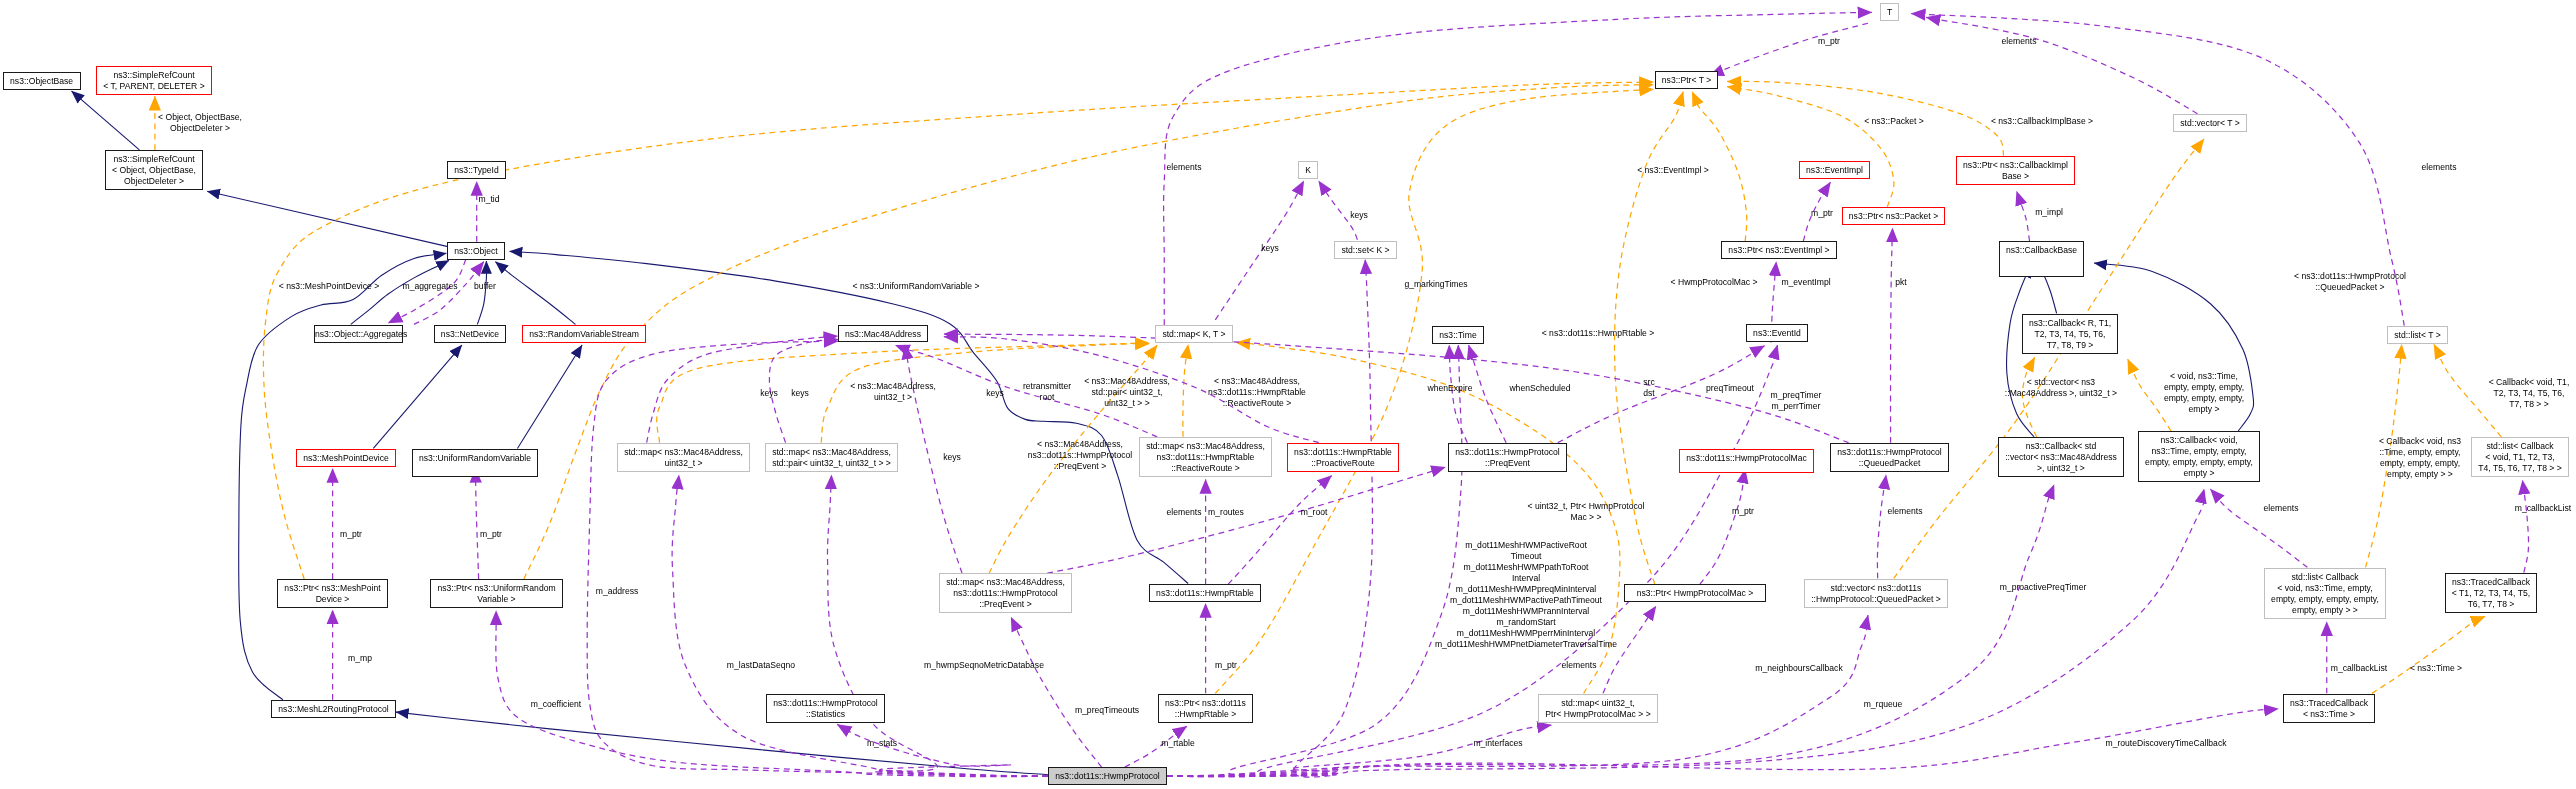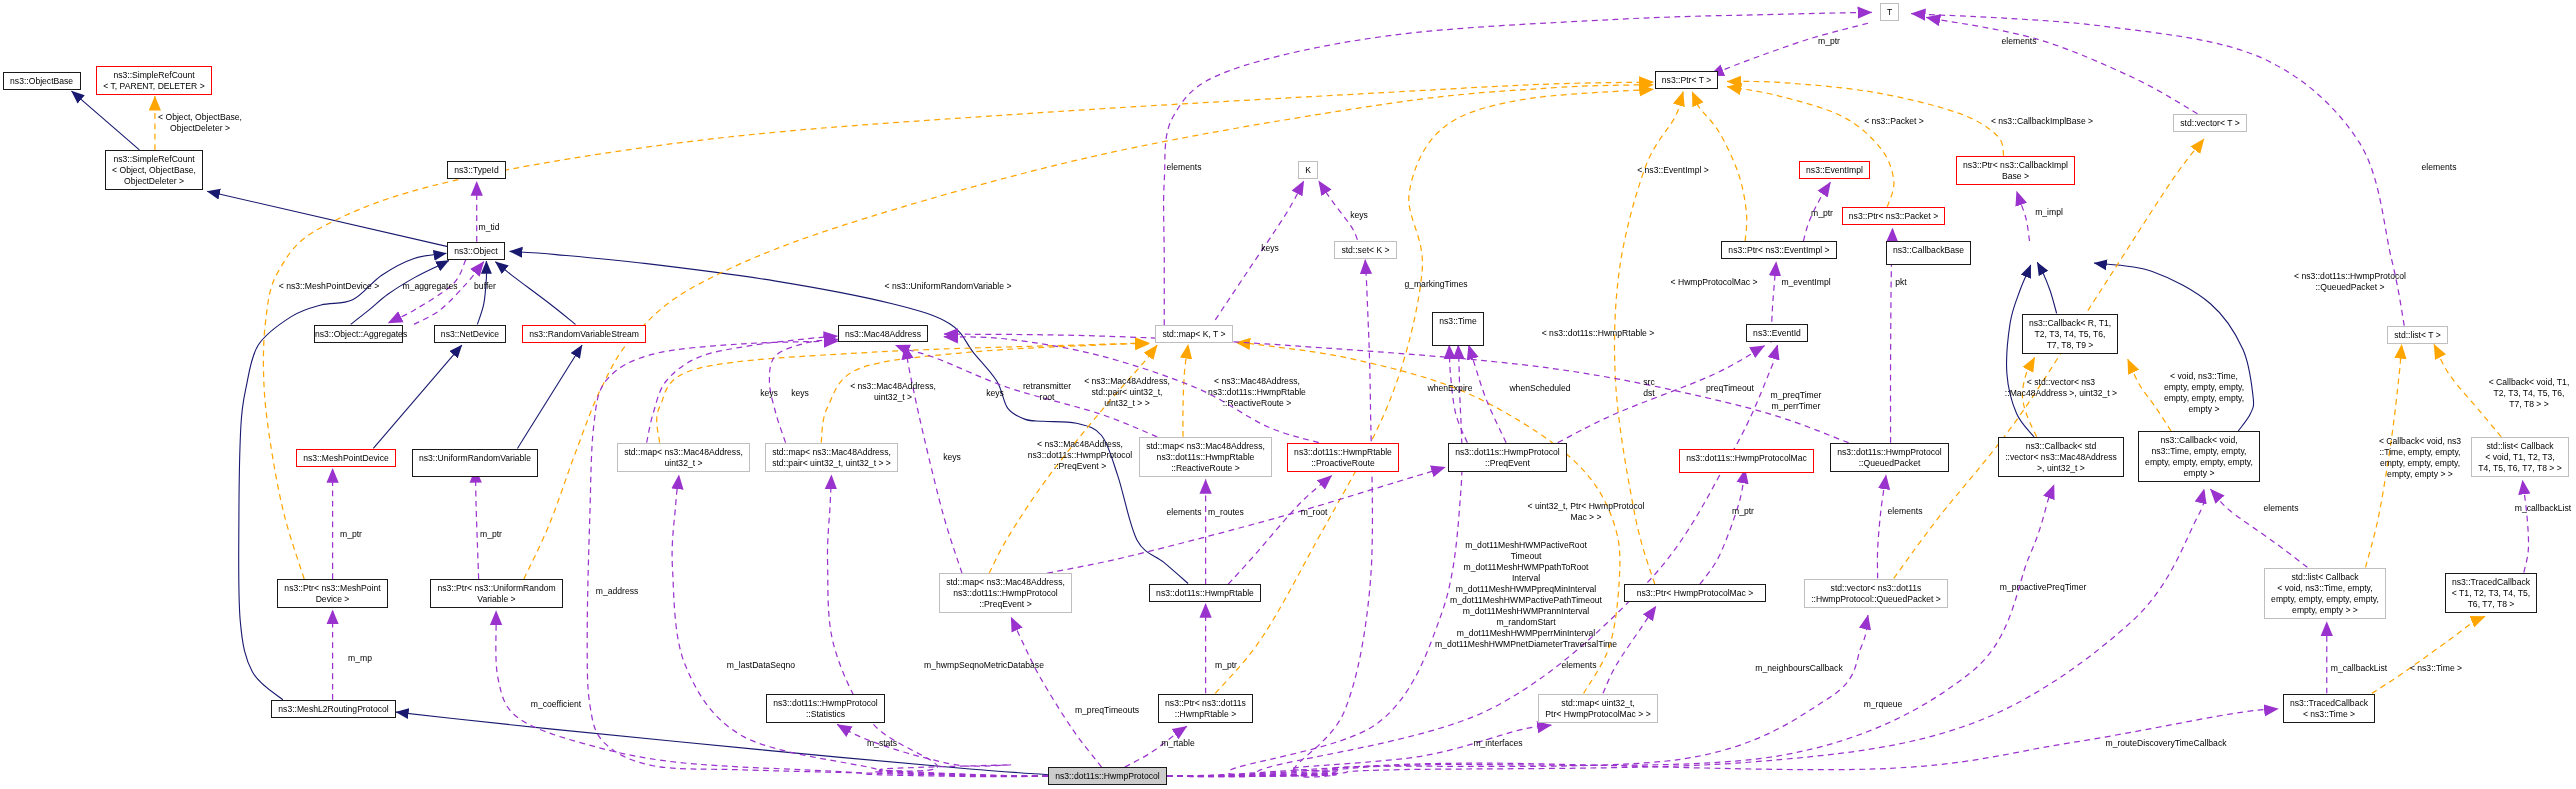--- a/index.html
+++ b/index.html
@@ -124,21 +124,21 @@
 <div class="node" style="left:314px;top:325px;width:89px;height:18px"><span>ns3::Object::Aggregates</span></div>
 <div class="node" style="left:434px;top:325px;width:72px;height:18px"><span>ns3::NetDevice</span></div>
 <div class="node b-red" style="left:522px;top:325px;width:124px;height:18px"><span>ns3::RandomVariableStream</span></div>
 <div class="node b-red" style="left:296px;top:449px;width:100px;height:18px"><span>ns3::MeshPointDevice</span></div>
 <div class="node" style="left:412px;top:449px;width:126px;height:28px"><span>ns3::UniformRandomVariable</span></div>
 <div class="node" style="left:277px;top:579px;width:111px;height:29px"><span>ns3::Ptr&lt; ns3::MeshPoint</span><br><span>Device &gt;</span></div>
 <div class="node" style="left:430px;top:579px;width:133px;height:29px"><span>ns3::Ptr&lt; ns3::UniformRandom</span><br><span>Variable &gt;</span></div>
 <div class="node" style="left:271px;top:700px;width:125px;height:18px"><span>ns3::MeshL2RoutingProtocol</span></div>
 <div class="node" style="left:838px;top:325px;width:90px;height:17px"><span>ns3::Mac48Address</span></div>
 <div class="node b-grey" style="left:1155px;top:325px;width:78px;height:18px"><span>std::map&lt; K, T &gt;</span></div>
-<div class="node" style="left:1432px;top:312px;width:52px;height:34px"><span>ns3::Time</span></div>
+<div class="node" style="left:1432px;top:326px;width:52px;height:18px"><span>ns3::Time</span></div>
 <div class="node" style="left:1746px;top:324px;width:62px;height:18px"><span>ns3::EventId</span></div>
 <div class="node b-grey" style="left:1880px;top:3.2px;width:19.4px;height:18px"><span>T</span></div>
 <div class="node" style="left:1655px;top:71px;width:63px;height:18px"><span>ns3::Ptr&lt; T &gt;</span></div>
 <div class="node b-red" style="left:1956px;top:156px;width:119px;height:29px"><span>ns3::Ptr&lt; ns3::CallbackImpl</span><br><span>Base &gt;</span></div>
 <div class="node" style="left:2022px;top:314px;width:96px;height:40px"><span>ns3::Callback&lt; R, T1,</span><br><span>T2, T3, T4, T5, T6,</span><br><span>T7, T8, T9 &gt;</span></div>
 <div class="node b-grey" style="left:2387px;top:326px;width:61px;height:18px"><span>std::list&lt; T &gt;</span></div>
 <div class="node b-grey" style="left:617px;top:443px;width:133px;height:29px"><span>std::map&lt; ns3::Mac48Address,</span><br><span>uint32_t &gt;</span></div>
 <div class="node b-grey" style="left:765px;top:443px;width:133px;height:29px"><span>std::map&lt; ns3::Mac48Address,</span><br><span>std::pair&lt; uint32_t, uint32_t &gt; &gt;</span></div>
 <div class="node b-grey" style="left:1139px;top:437px;width:133px;height:40px"><span>std::map&lt; ns3::Mac48Address,</span><br><span>ns3::dot11s::HwmpRtable</span><br><span>::ReactiveRoute &gt;</span></div>
 <div class="node b-red" style="left:1287px;top:443px;width:112px;height:29px"><span>ns3::dot11s::HwmpRtable</span><br><span>::ProactiveRoute</span></div>
@@ -157,28 +157,28 @@
 <div class="node" style="left:766px;top:694px;width:119px;height:29px"><span>ns3::dot11s::HwmpProtocol</span><br><span>::Statistics</span></div>
 <div class="node" style="left:1158px;top:694px;width:95px;height:29px"><span>ns3::Ptr&lt; ns3::dot11s</span><br><span>::HwmpRtable &gt;</span></div>
 <div class="node b-grey" style="left:1538px;top:694px;width:120px;height:29px"><span>std::map&lt; uint32_t,</span><br><span>Ptr&lt; HwmpProtocolMac &gt; &gt;</span></div>
 <div class="node" style="left:2283px;top:694px;width:92px;height:29px"><span>ns3::TracedCallback</span><br><span>&lt; ns3::Time &gt;</span></div>
 <div class="node focus" style="left:1048px;top:767px;width:119px;height:18px"><span>ns3::dot11s::HwmpProtocol</span></div>
 <div class="node b-grey" style="left:1298px;top:161px;width:20px;height:18px"><span>K</span></div>
 <div class="node b-grey" style="left:1334px;top:241px;width:63px;height:18px"><span>std::set&lt; K &gt;</span></div>
 <div class="node" style="left:1721px;top:241px;width:116px;height:18px"><span>ns3::Ptr&lt; ns3::EventImpl &gt;</span></div>
 <div class="node b-red" style="left:1799px;top:161px;width:71px;height:18px"><span>ns3::EventImpl</span></div>
 <div class="node b-red" style="left:1842px;top:207px;width:103px;height:18px"><span>ns3::Ptr&lt; ns3::Packet &gt;</span></div>
-<div class="node" style="left:1886px;top:241px;width:85px;height:24px"><span>ns3::CallbackBase</span></div>
+<div class="node" style="left:1999px;top:241px;width:85px;height:36px"><span>ns3::CallbackBase</span></div>
 <div class="node b-grey" style="left:2173px;top:114px;width:74px;height:18px"><span>std::vector&lt; T &gt;</span></div>
 <div class="edge-label" style="left:200px;top:112px"><span>&lt; Object, ObjectBase,</span><br><span>ObjectDeleter &gt;</span></div>
-<div class="edge-label" style="left:489px;top:222px"><span>m_tid</span></div>
+<div class="edge-label" style="left:489px;top:194px"><span>m_tid</span></div>
 <div class="edge-label" style="left:329px;top:281px"><span>&lt; ns3::MeshPointDevice &gt;</span></div>
 <div class="edge-label" style="left:430px;top:281px"><span>m_aggregates</span></div>
 <div class="edge-label" style="left:485px;top:281px"><span>buffer</span></div>
-<div class="edge-label" style="left:948px;top:281px"><span>&lt; ns3::UniformRandomVariable &gt;</span></div>
+<div class="edge-label" style="left:916px;top:281px"><span>&lt; ns3::UniformRandomVariable &gt;</span></div>
 <div class="edge-label" style="left:617px;top:586px"><span>m_address</span></div>
 <div class="edge-label" style="left:769px;top:388px"><span>keys</span></div>
 <div class="edge-label" style="left:800px;top:388px"><span>keys</span></div>
 <div class="edge-label" style="left:893px;top:381px"><span>&lt; ns3::Mac48Address,</span><br><span>uint32_t &gt;</span></div>
 <div class="edge-label" style="left:995px;top:388px"><span>keys</span></div>
 <div class="edge-label" style="left:1047px;top:381px"><span>retransmitter</span><br><span>root</span></div>
 <div class="edge-label" style="left:1127px;top:376px"><span>&lt; ns3::Mac48Address,</span><br><span>std::pair&lt; uint32_t,</span><br><span>uint32_t &gt; &gt;</span></div>
 <div class="edge-label" style="left:1257px;top:376px"><span>&lt; ns3::Mac48Address,</span><br><span>ns3::dot11s::HwmpRtable</span><br><span>::ReactiveRoute &gt;</span></div>
 <div class="edge-label" style="left:1450px;top:383px"><span>whenExpire</span></div>
 <div class="edge-label" style="left:1540px;top:383px"><span>whenScheduled</span></div>

